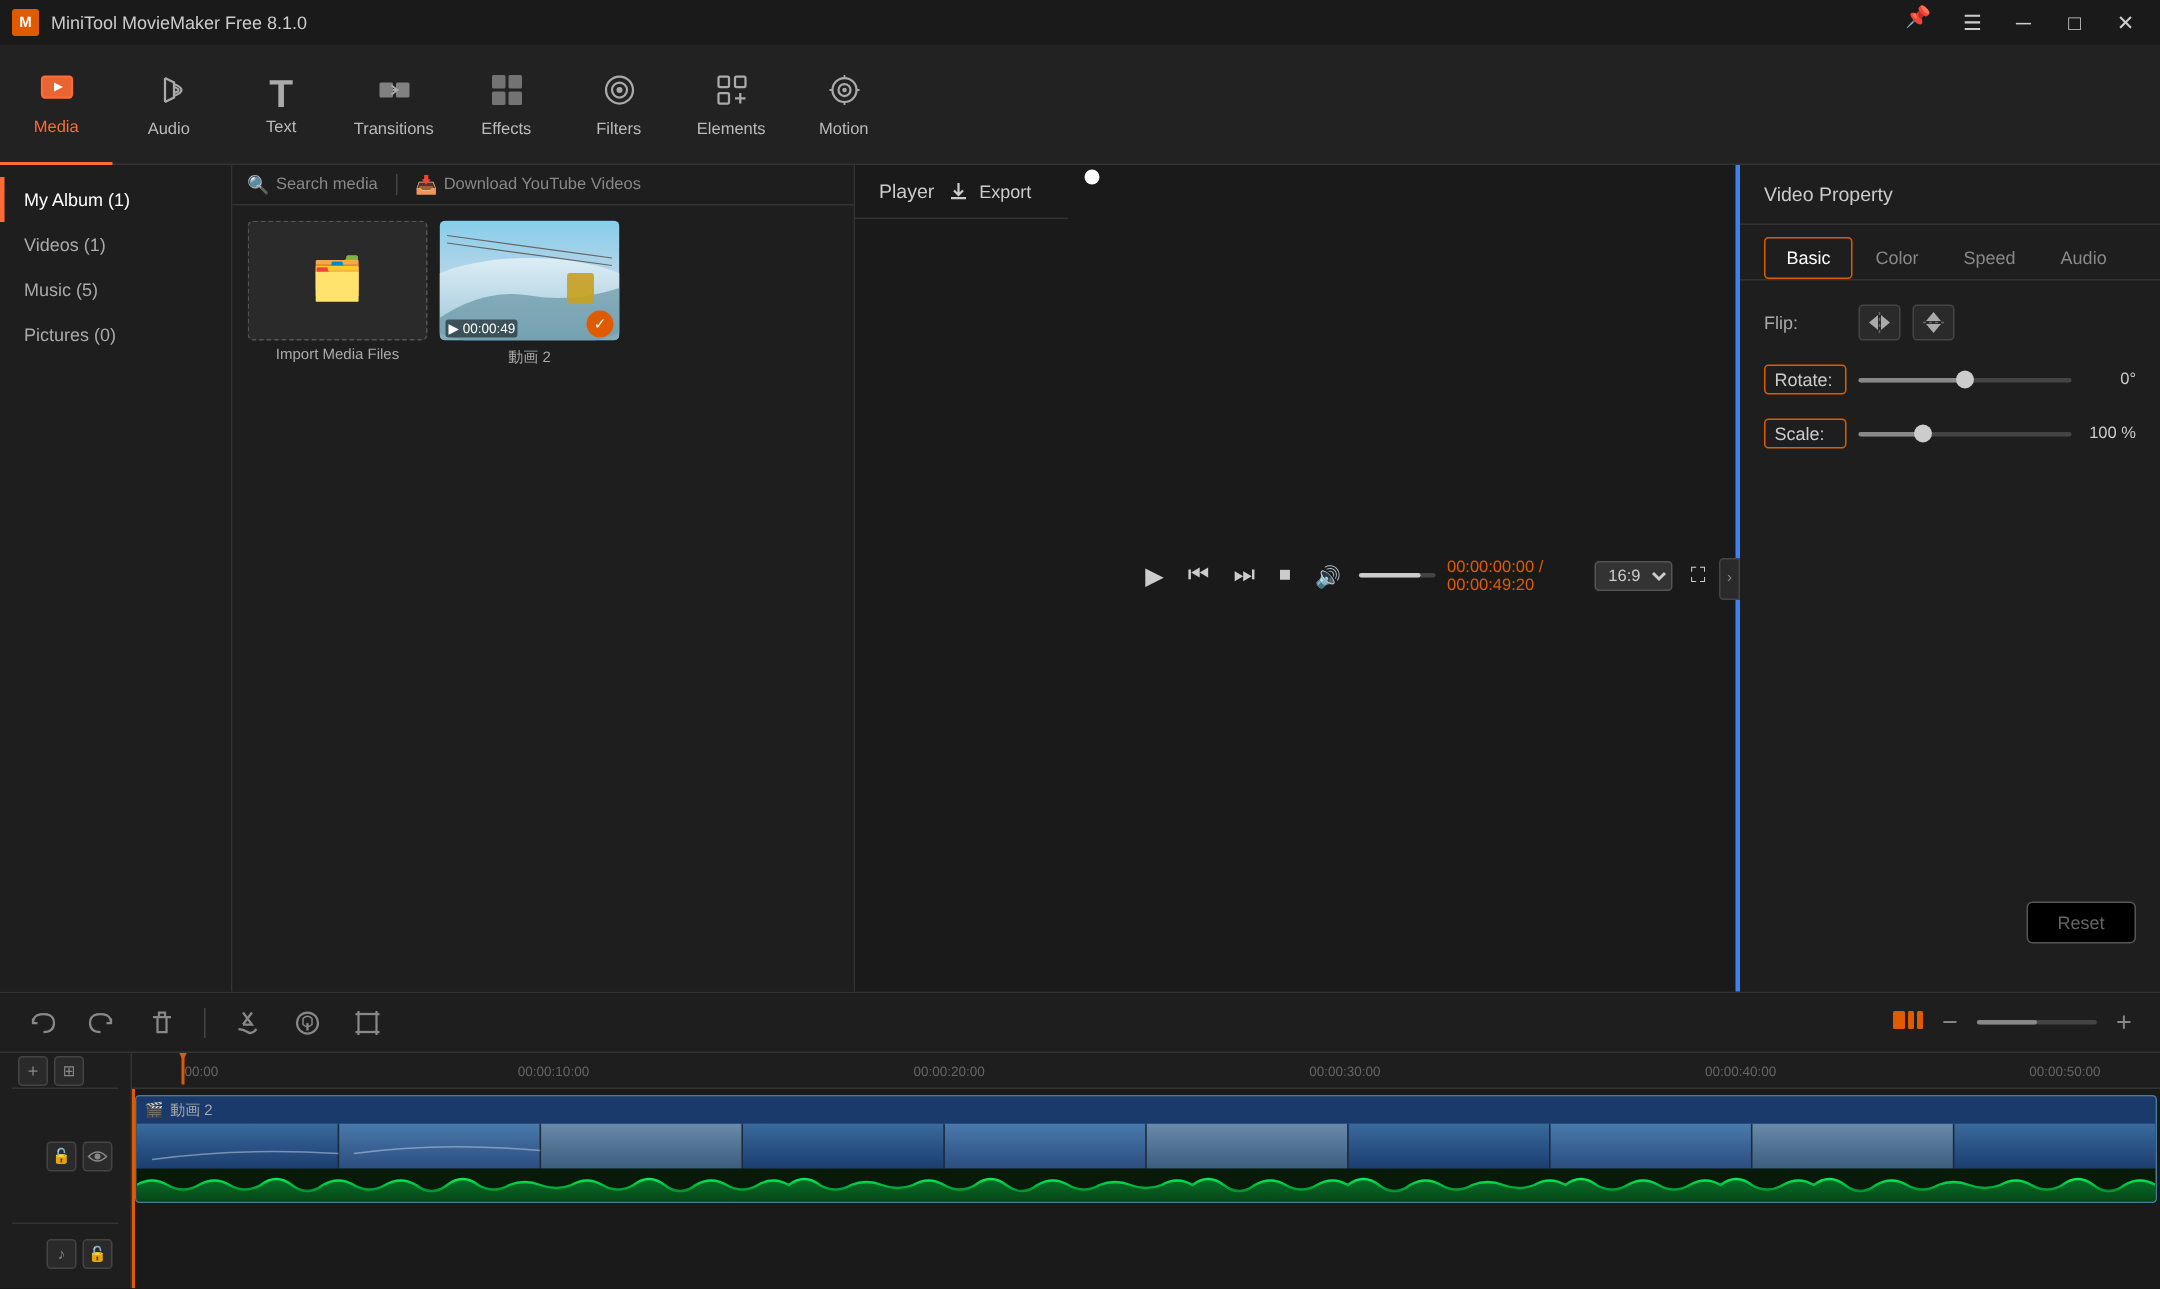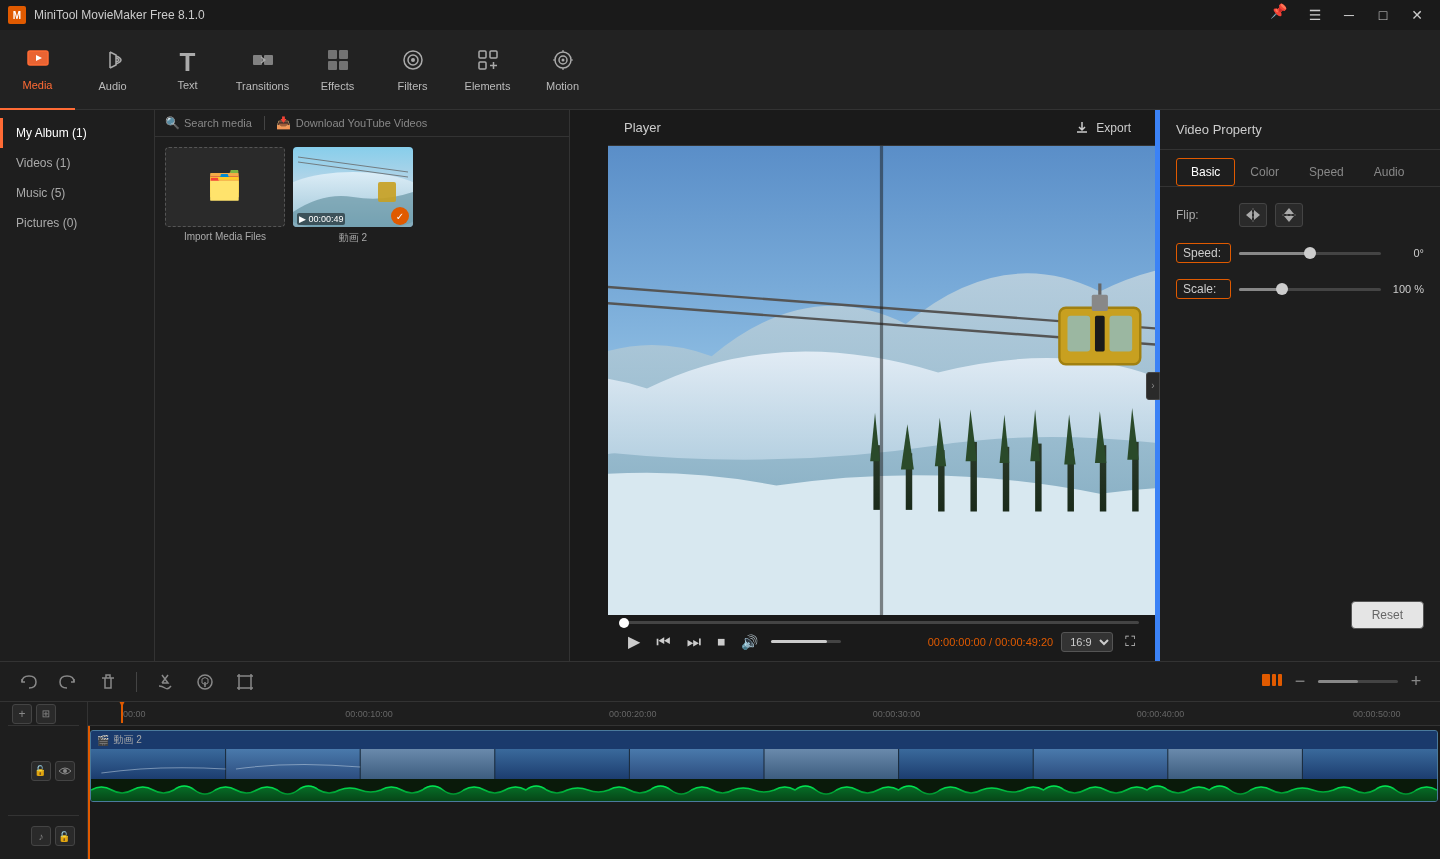--- a/index.html
+++ b/index.html
@@ -213,24 +213,23 @@
       align-items: center;
       justify-content: center;
       color: white;
       font-size: 10px;
     }
 
     
     #player-panel {
       flex: 1;
       display: flex;
-      flex-direction: column;
+      flex-direction: row;
       background: #1a1a1a;
-      border-right: 5px solid #3b82f6;
-      margin-left: 38px;
+      border-right: 3px solid #3b82f6;
     }
     #player-header {
       display: flex;
       align-items: center;
       justify-content: space-between;
       padding: 0 16px;
       height: 36px;
       border-bottom: 1px solid #333;
     }
     #player-title {
@@ -433,21 +432,21 @@
       cursor: grab;
     }
     .prop-value {
       color: #ccc;
       font-size: 11px;
       min-width: 35px;
       text-align: right;
     }
     #reset-btn {
       margin-top: auto;
-      background: #e5e5e5;
+      background: #000000;
       border: 1px solid #555;
       color: #666;
       padding: 6px 20px;
       border-radius: 4px;
       cursor: pointer;
       font-size: 12px;
       align-self: flex-end;
     }
 
     
@@ -933,21 +932,21 @@
             <svg width="18" height="18" viewBox="0 0 18 18" fill="none">
               <path d="M9 2 L4 8 L14 8 Z" fill="#aaa"></path>
               <path d="M9 16 L4 10 L14 10 Z" fill="#aaa"></path>
               <line x1="2" y1="9" x2="16" y2="9" stroke="#666" stroke-width="1" stroke-dasharray="2,2"></line>
             </svg>
           </div>
         </div>
       </div>
 
       <div class="prop-row">
-        <span class="prop-label outlined">Speed:</span>
+        <span class="prop-label outlined">Rotate:</span>
         <div class="prop-slider-container">
           <div class="prop-slider-fill" style="width:50%;"></div>
           <div class="prop-slider-thumb" style="left:50%;"></div>
         </div>
         <span class="prop-value">0°</span>
       </div>
 
       <div class="prop-row">
         <span class="prop-label outlined">Scale:</span>
         <div class="prop-slider-container">

